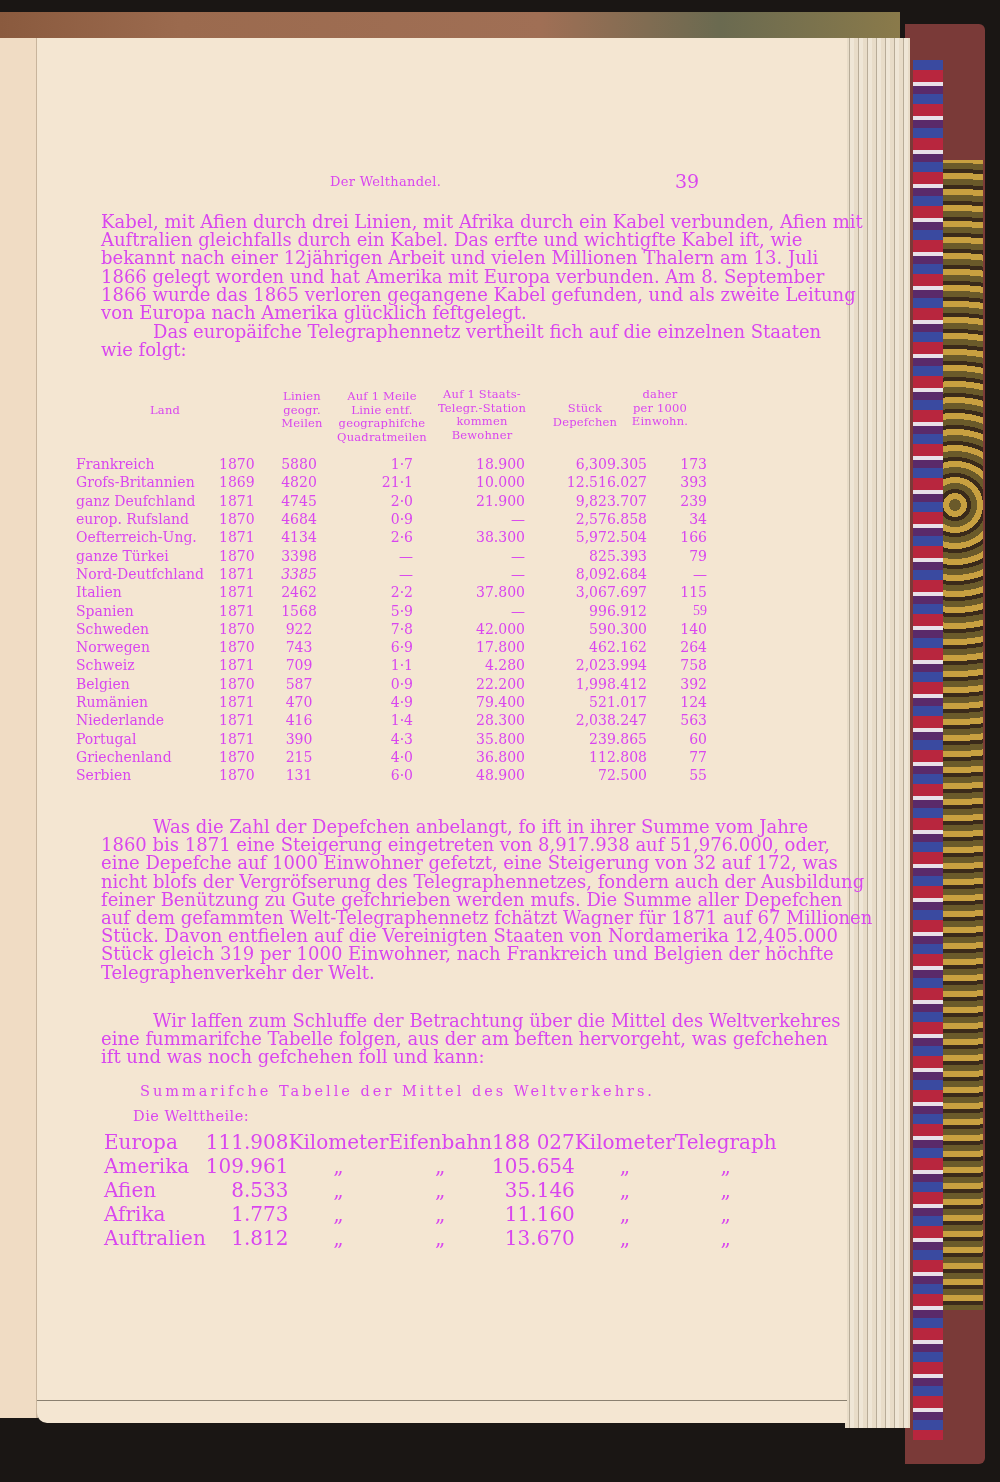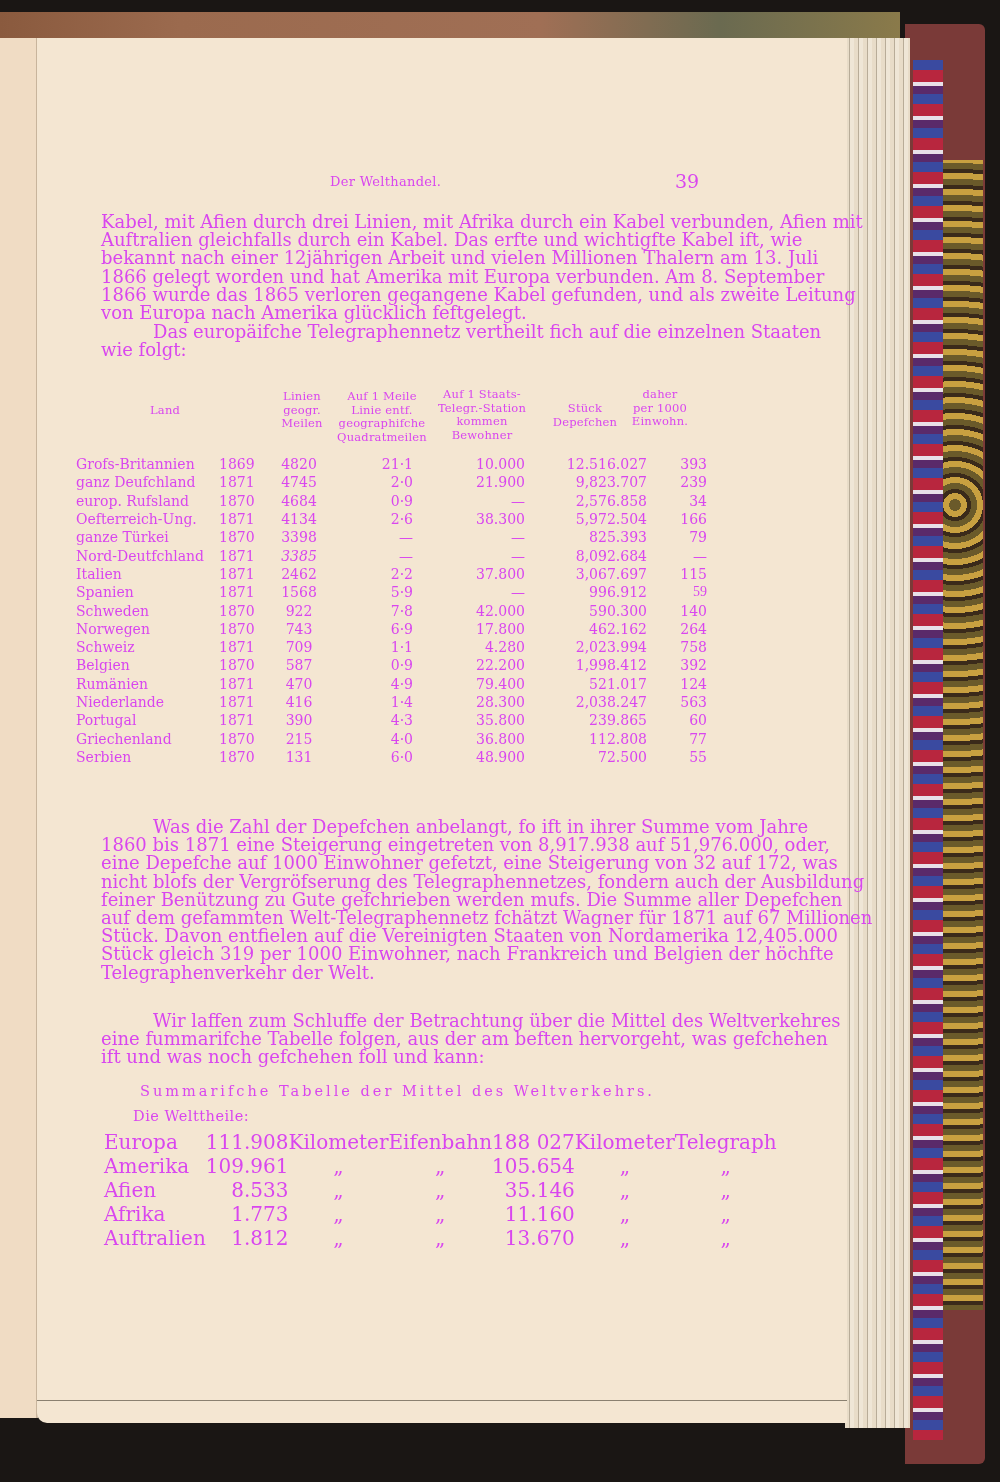--- a/index.html
+++ b/index.html
@@ -120,20 +120,29 @@
 </div>
 <div class="text hdr" style="left:626px; top:388px; width:68px;">
   <div>daher</div>
   <div>per 1000</div>
   <div>Einwohn.</div>
 </div>
 
 <table class="text data" id="tel-table" style="left:76px; top:455px;">
   <tbody id="tel-body">
       <tr>
+        <td style="width: 143px;">Frankreich</td>
+        <td style="width: 52px;">1870</td>
+        <td class="c" style="width: 56px;">5880</td>
+        <td class="r" style="width: 86px;">1·7</td>
+        <td class="r" style="width: 112px;">18.900</td>
+        <td class="r" style="width: 122px;">6,309.305</td>
+        <td class="r" style="width: 60px;">173</td>
+      </tr>
+      <tr>
         <td style="width: 143px;">Grofs-Britannien</td>
         <td style="width: 52px;">1869</td>
         <td class="c" style="width: 56px;">4820</td>
         <td class="r" style="width: 86px;">21·1</td>
         <td class="r" style="width: 112px;">10.000</td>
         <td class="r" style="width: 122px;">12.516.027</td>
         <td class="r" style="width: 60px;">393</td>
       </tr>
       <tr>
         <td style="width: 143px;">ganz Deufchland</td>

